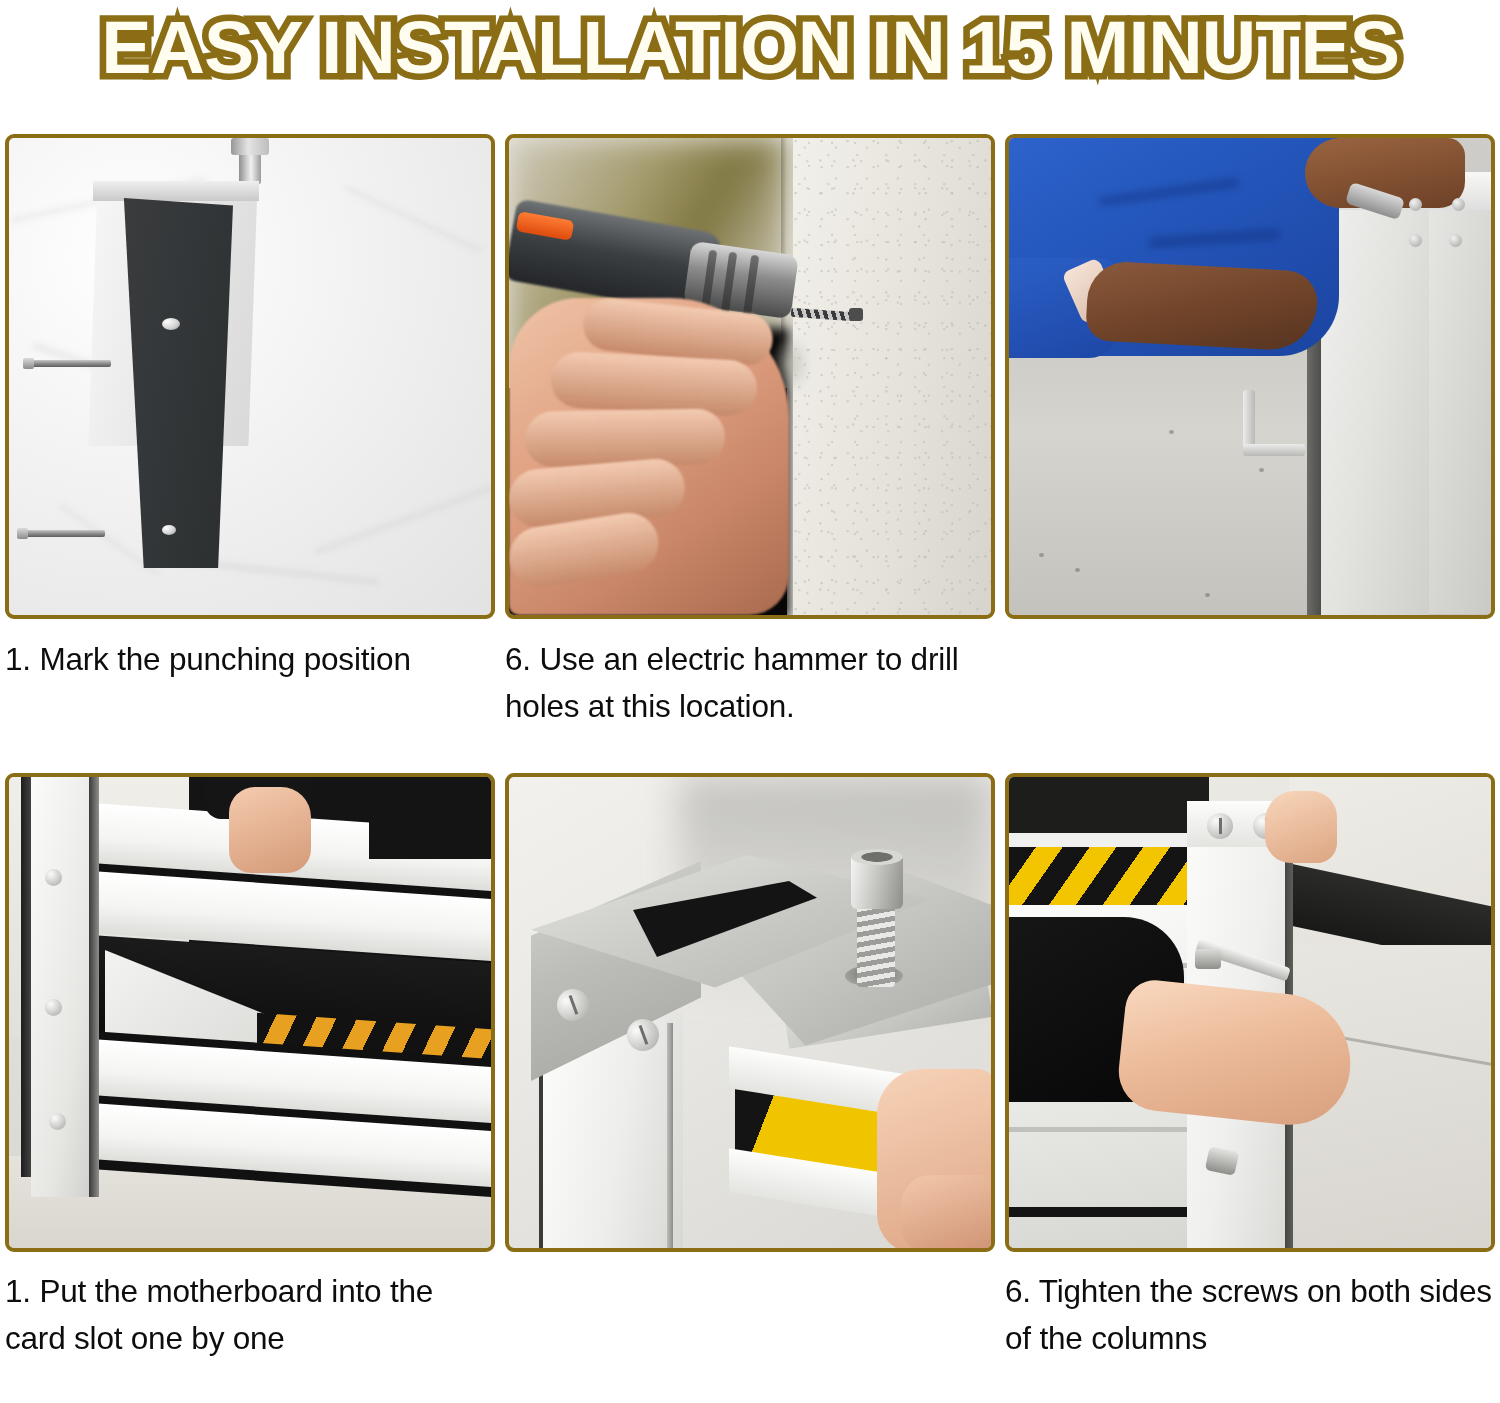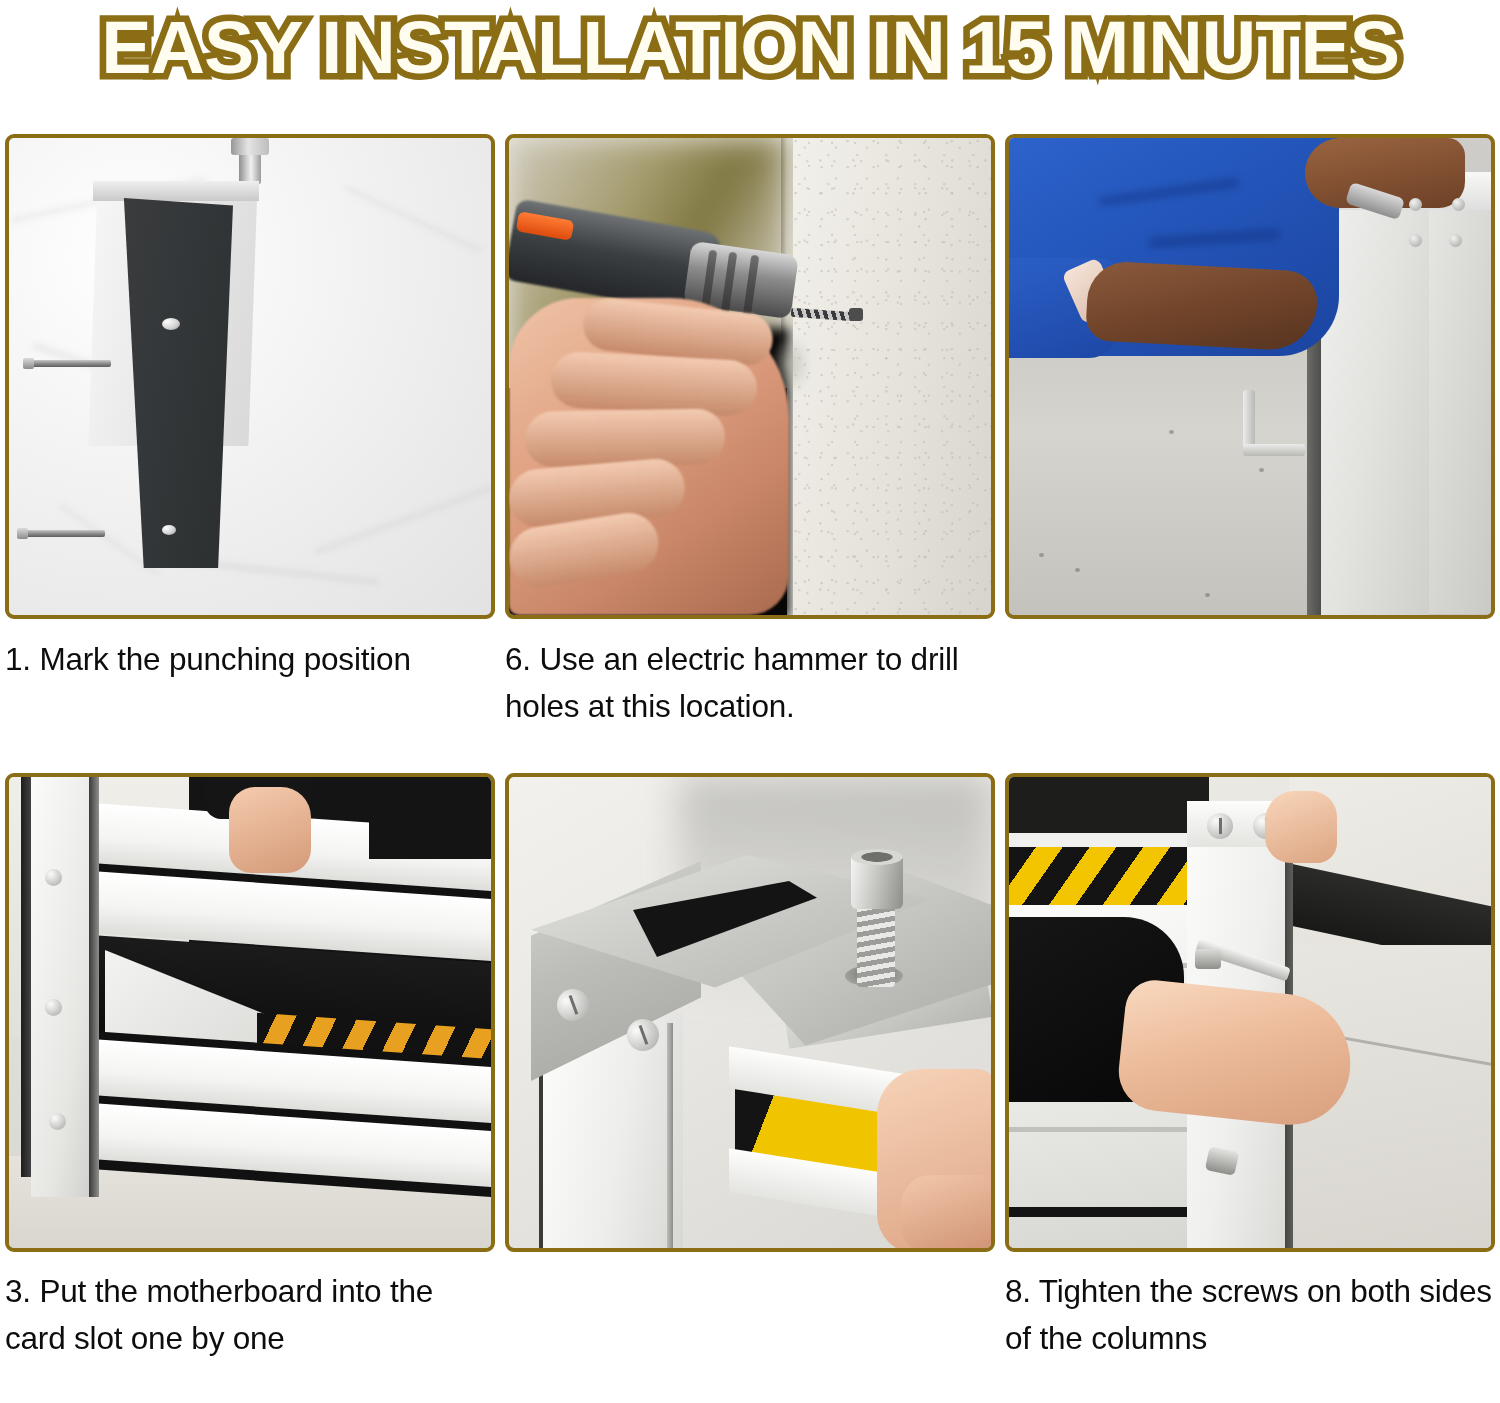--- a/index.html
+++ b/index.html
@@ -464,21 +464,21 @@
         <div class="col-edge"></div>
         <div class="col"></div>
         <div class="col-edge2"></div>
         <div class="cs cs1"></div>
         <div class="cs cs2"></div>
         <div class="cs cs3"></div>
         <div class="sleeve-dk"></div>
         <div class="sleeve-dk2"></div>
         <div class="hand"></div>
       </div>
-      <div class="caption">3. Put the motherboard into the card slot one by one</div>
+      <div class="caption">1. Put the motherboard into the card slot one by one</div>
     </div>
 
     <div class="cell c2">
       <div class="photo p5">
         <div class="shadow"></div>
         <div class="col-line"></div>
         <div class="col"></div>
         <div class="col-line2"></div>
         <div class="yellow"></div>
         <div class="board bd1"></div>
@@ -518,16 +518,16 @@
         <div class="col-top"></div>
         <div class="scr s1"></div>
         <div class="scr s2"></div>
         <div class="scr-low"></div>
         <div class="driver"></div>
         <div class="driver-tip"></div>
         <div class="sleeve"></div>
         <div class="hand"></div>
         <div class="hand-top"></div>
       </div>
-      <div class="caption">8. Tighten the screws on both sides of the columns</div>
+      <div class="caption">6. Tighten the screws on both sides of the columns</div>
     </div>
   </div>
 </div>
 
 </body></html>

